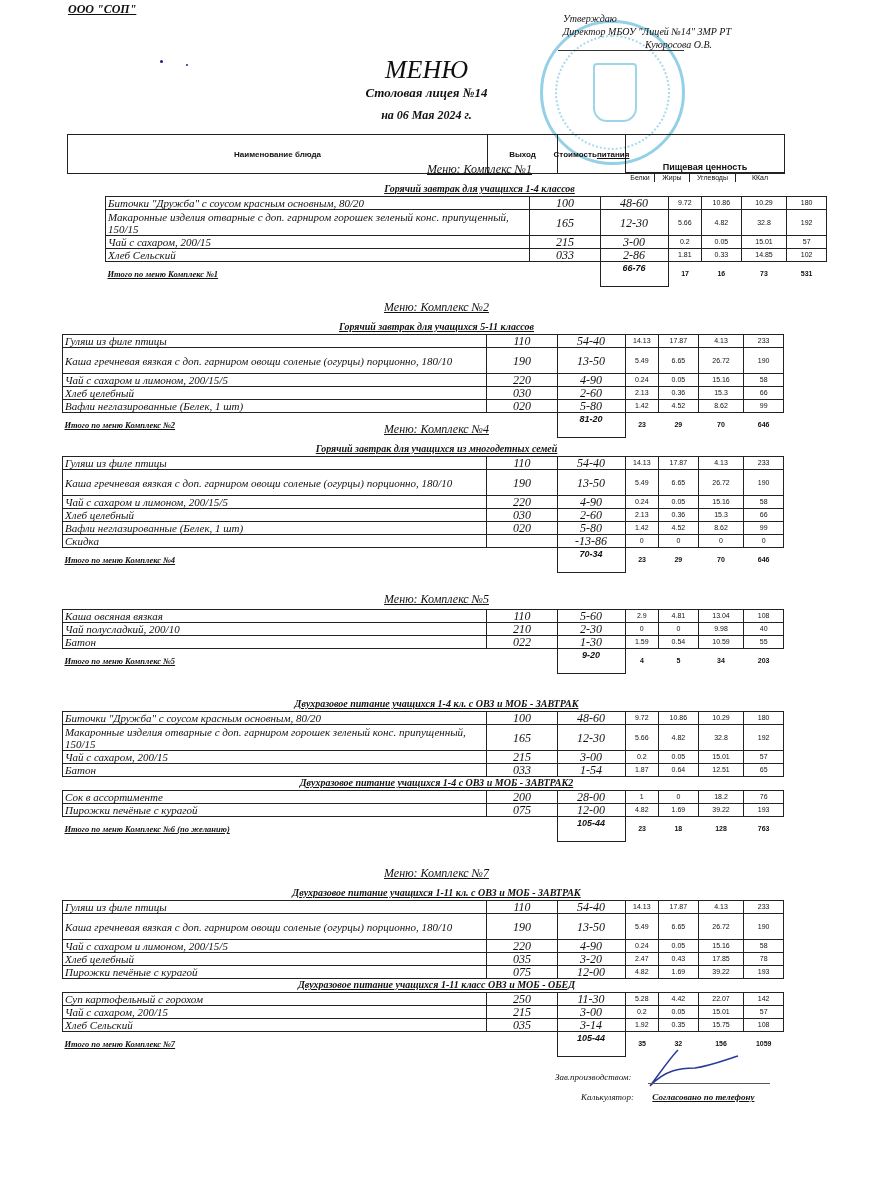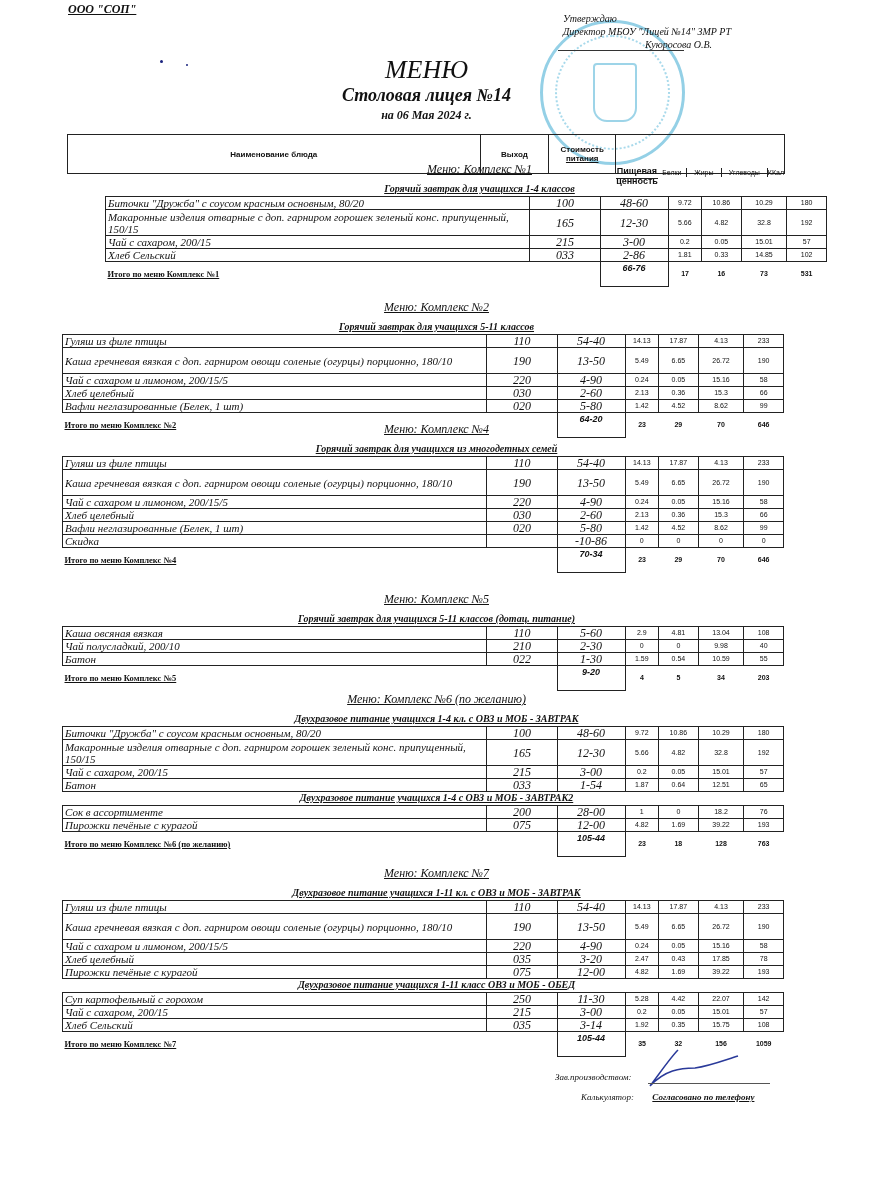--- a/index.html
+++ b/index.html
@@ -6,44 +6,44 @@
   body{width:873px;height:1200px;position:relative;overflow:hidden;color:#111;font-family:"Liberation Serif","DejaVu Serif",serif;}
   .org{position:absolute;left:68px;top:2px;font-style:italic;font-weight:bold;font-size:12px;text-decoration:underline;}
   .approve{position:absolute;left:563px;top:12px;font-style:italic;font-size:10px;line-height:13px;}
   .approve .line3{padding-left:82px;}
   .sigline{position:absolute;left:558px;top:50px;width:126px;border-top:1px solid #333;}
   .stamp{position:absolute;left:540px;top:20px;width:145px;height:145px;border-radius:50%;border:3px solid rgba(60,170,210,.55);box-sizing:border-box;}
   .stamp::before{content:"";position:absolute;left:12px;top:12px;right:12px;bottom:12px;border-radius:50%;border:2px dotted rgba(60,170,210,.45);}
   .stamp::after{content:"";position:absolute;left:50px;top:40px;width:40px;height:55px;border:2px solid rgba(60,170,210,.5);border-radius:4px 4px 14px 14px;}
   .title{position:absolute;left:0;width:853px;text-align:center;font-style:italic;}
   .t1{top:55px;font-size:26px;}
-  .t2{top:85px;font-size:18px;font-weight:bold;}
+  .t2{top:85px;font-size:13px;font-weight:bold;}
   .t3{top:108px;font-size:12px;font-weight:bold;}
   .hdr{position:absolute;left:67px;top:134px;width:718px;height:40px;border:1.5px solid #222;box-sizing:border-box;display:flex;font-family:"Liberation Sans",sans-serif;font-size:8px;}
   .hdr>div{border-right:1px solid #222;display:flex;align-items:center;justify-content:center;box-sizing:border-box;}
   .hdr .h-name{width:420px;font-weight:bold;}
   .hdr .h-out{width:70px;font-weight:bold;}
-  .hdr .h-cost{width:68px;flex-direction:column;font-weight:bold;line-height:9px;}
-  .hdr .h-nut{flex:1;flex-direction:row;border-right:none;margin-top:36px;}
+  .hdr .h-cost{width:68px;flex-direction:row;font-weight:bold;line-height:9px;}
+  .hdr .h-nut{flex:1;flex-direction:column;border-right:none;margin-top:36px;}
   .h-nut .top{height:12px;width:100%;text-align:center;font-weight:bold;font-size:9px;border-bottom:1px solid #222;}
   .h-nut .sub{display:flex;width:100%;flex:1;}
   .h-nut .sub span{border-right:1px solid #222;text-align:center;font-size:7px;line-height:9px;}
   .h-nut .sub span:last-child{border-right:none;}
   .sec{position:absolute;left:0;width:873px;}
   .sec-title{text-align:center;font-style:italic;font-size:12px;text-decoration:underline;font-weight:bold;font-weight:normal;}
   .sub-title{text-align:center;font-style:italic;font-weight:bold;font-size:10px;text-decoration:underline;margin-top:6px;}
   table.menu{position:relative;left:62px;width:722px;border-collapse:collapse;margin-top:2px;}
   table.menu td{border:1px solid #222;padding:0 2px;font-size:11px;height:12px;line-height:12px;}
   table.menu td.name{width:413px;font-style:italic;}
   table.menu td.out{width:64px;font-style:italic;text-align:center;font-size:12px;}
   table.menu td.cost{width:62px;font-style:italic;text-align:center;font-size:12px;}
   table.menu td.num{font-family:"Liberation Sans",sans-serif;font-size:7px;text-align:center;}
   table.menu td.n1{width:28px;} table.menu td.n2{width:34px;} table.menu td.n3{width:40px;} table.menu td.n4{width:34px;}
   table.menu tr.total td{border:none;font-family:"Liberation Sans",sans-serif;font-size:7px;font-weight:bold;}
-  table.menu tr.total td.tlabel{font-family:"Liberation Serif",serif;font-size:8.5px;text-decoration:underline;text-align:left;}
+  table.menu tr.total td.tlabel{font-family:"Liberation Serif",serif;font-style:italic;font-size:8.5px;text-decoration:underline;text-align:left;}
   table.menu tr.total td.tcost{border:1px solid #222;border-top:none;height:24px;vertical-align:top;font-size:9px;font-style:italic;text-align:center;}
   .sign{position:absolute;font-style:italic;font-size:9px;}
   .sign1{left:555px;top:1072px;}
   .sign1-line{position:absolute;left:648px;top:1083px;width:122px;border-top:1px solid #555;}
   .sign2{left:581px;top:1092px;}
   .sign2 .val{font-weight:bold;text-decoration:underline;margin-left:16px;}
   .scribble{position:absolute;left:640px;top:1048px;width:100px;height:40px;}
   .dirt{position:absolute;width:3px;height:3px;background:#1a237e;border-radius:50%;}
 </style>
 </head>
@@ -183,21 +183,21 @@
           <td class="name">Вафли неглазированные (Белек, 1 шт)</td>
           <td class="out">020</td>
           <td class="cost">5-80</td>
           <td class="num n1">1.42</td>
           <td class="num n2">4.52</td>
           <td class="num n3">8.62</td>
           <td class="num n4">99</td>
         </tr>
           <tr class="total">
           <td class="tlabel" colspan="2">Итого по меню Комплекс №2</td>
-          <td class="tcost">64-20</td>
+          <td class="tcost">81-20</td>
           <td class="num">23</td>
           <td class="num">29</td>
           <td class="num">70</td>
           <td class="num">646</td>
         </tr>
         </tbody>
       </table>
     </div>
     <div class="sec" style="top: 422px;">
       <div class="sec-title">Меню: Комплекс №4</div>
@@ -245,40 +245,39 @@
           <td class="out">020</td>
           <td class="cost">5-80</td>
           <td class="num n1">1.42</td>
           <td class="num n2">4.52</td>
           <td class="num n3">8.62</td>
           <td class="num n4">99</td>
         </tr>
           <tr>
           <td class="name">Скидка</td>
           <td class="out"></td>
-          <td class="cost">-10-86</td>
+          <td class="cost">-13-86</td>
           <td class="num n1">0</td>
           <td class="num n2">0</td>
           <td class="num n3">0</td>
           <td class="num n4">0</td>
         </tr>
           <tr class="total">
           <td class="tlabel" colspan="2">Итого по меню Комплекс №4</td>
           <td class="tcost">70-34</td>
           <td class="num">23</td>
           <td class="num">29</td>
           <td class="num">70</td>
           <td class="num">646</td>
         </tr>
         </tbody>
       </table>
     </div>
     <div class="sec" style="top: 592px;">
       <div class="sec-title">Меню: Комплекс №5</div>
-      <div class="sub-title">Горячий завтрак для учащихся 5-11 классов (дотац. питание)</div>
       <table class="menu">
         <tbody>
           <tr>
           <td class="name">Каша овсяная вязкая</td>
           <td class="out">110</td>
           <td class="cost">5-60</td>
           <td class="num n1">2.9</td>
           <td class="num n2">4.81</td>
           <td class="num n3">13.04</td>
           <td class="num n4">108</td>
@@ -306,21 +305,20 @@
           <td class="tcost">9-20</td>
           <td class="num">4</td>
           <td class="num">5</td>
           <td class="num">34</td>
           <td class="num">203</td>
         </tr>
         </tbody>
       </table>
     </div>
     <div class="sec" style="top: 692px;">
-      <div class="sec-title">Меню: Комплекс №6 (по желанию)</div>
       <div class="sub-title">Двухразовое питание учащихся 1-4 кл. с ОВЗ и МОБ - ЗАВТРАК</div>
       <table class="menu">
         <tbody>
           <tr>
           <td class="name">Биточки  "Дружба" с соусом красным основным, 80/20</td>
           <td class="out">100</td>
           <td class="cost">48-60</td>
           <td class="num n1">9.72</td>
           <td class="num n2">10.86</td>
           <td class="num n3">10.29</td>

